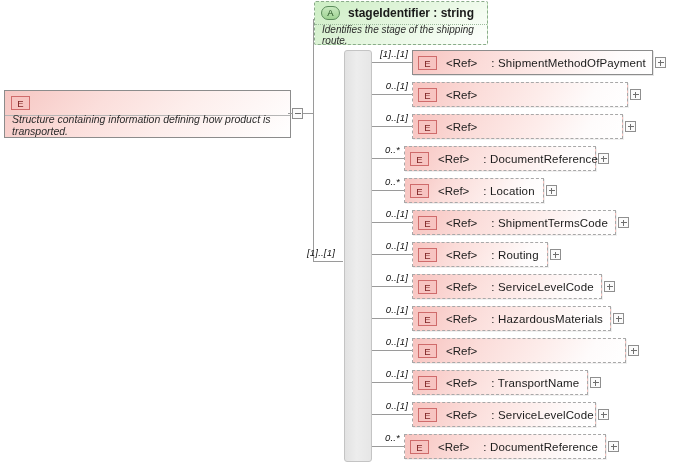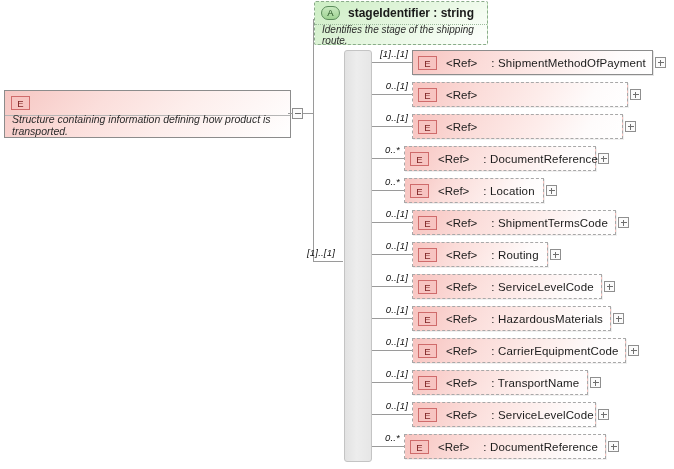--- a/index.html
+++ b/index.html
@@ -286,21 +286,20 @@
       </div>
       <div class="pmbox" style="left: 613px; top: 313px;">
         <div class="hbar"></div>
         <div class="vbar"></div>
       </div>
       <div class="hline" style="left: 372px; top: 350px; width: 40px;"></div>
       <div class="card" style="top: 336px; left: 385.672px;">0..[1]</div>
       <div class="refrow" style="left: 412px; top: 338px; width: 214px;">
         <span class="eicon">E</span>
         <span class="reflabel">&lt;Ref&gt;</span>
-        <span class="refname">: CarrierEquipmentCode</span>
       </div>
       <div class="pmbox" style="left: 628px; top: 345px;">
         <div class="hbar"></div>
         <div class="vbar"></div>
       </div>
       <div class="hline" style="left: 372px; top: 382px; width: 40px;"></div>
       <div class="card" style="top: 368px; left: 385.672px;">0..[1]</div>
       <div class="refrow" style="left: 412px; top: 370px; width: 176px;">
         <span class="eicon">E</span>
         <span class="reflabel">&lt;Ref&gt;</span>

